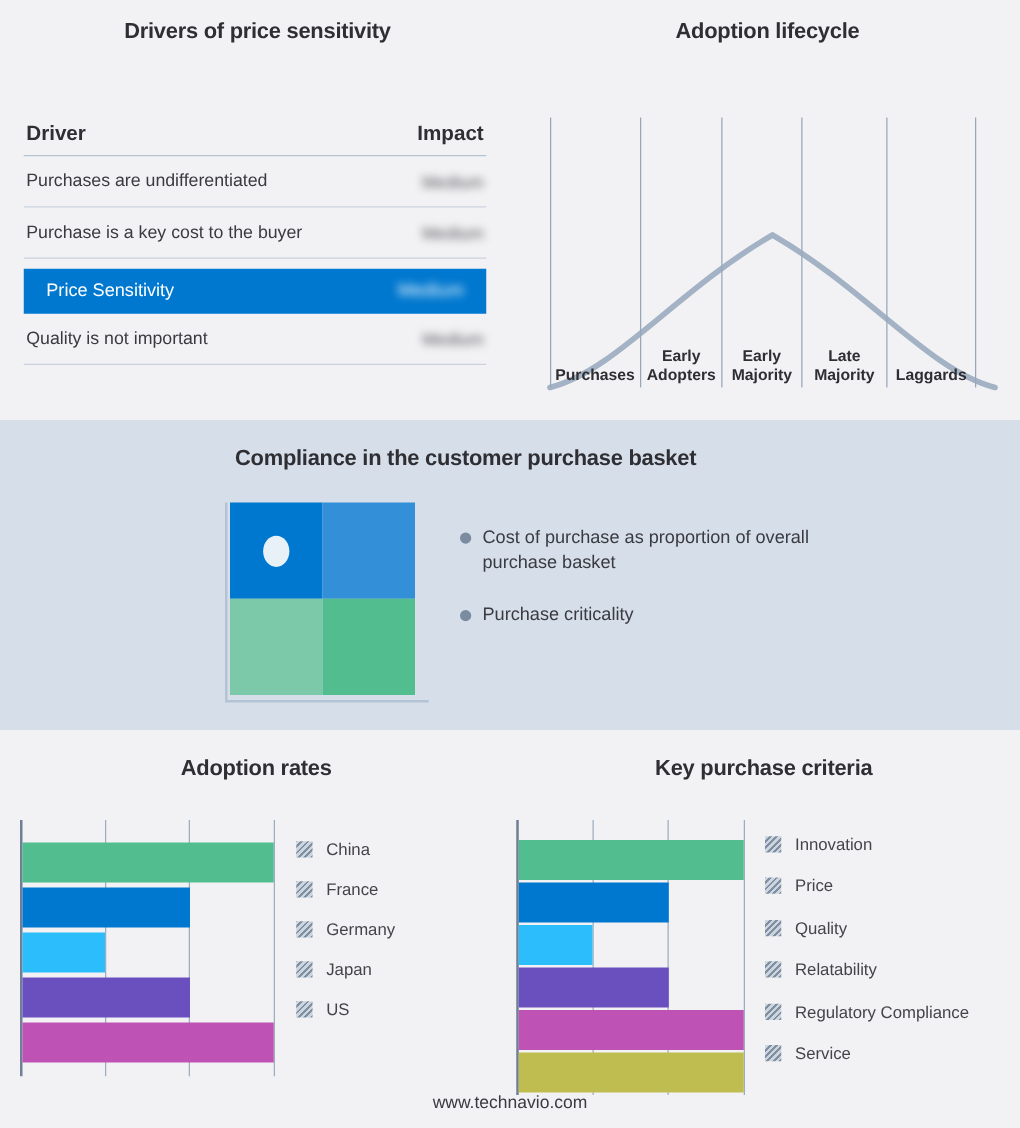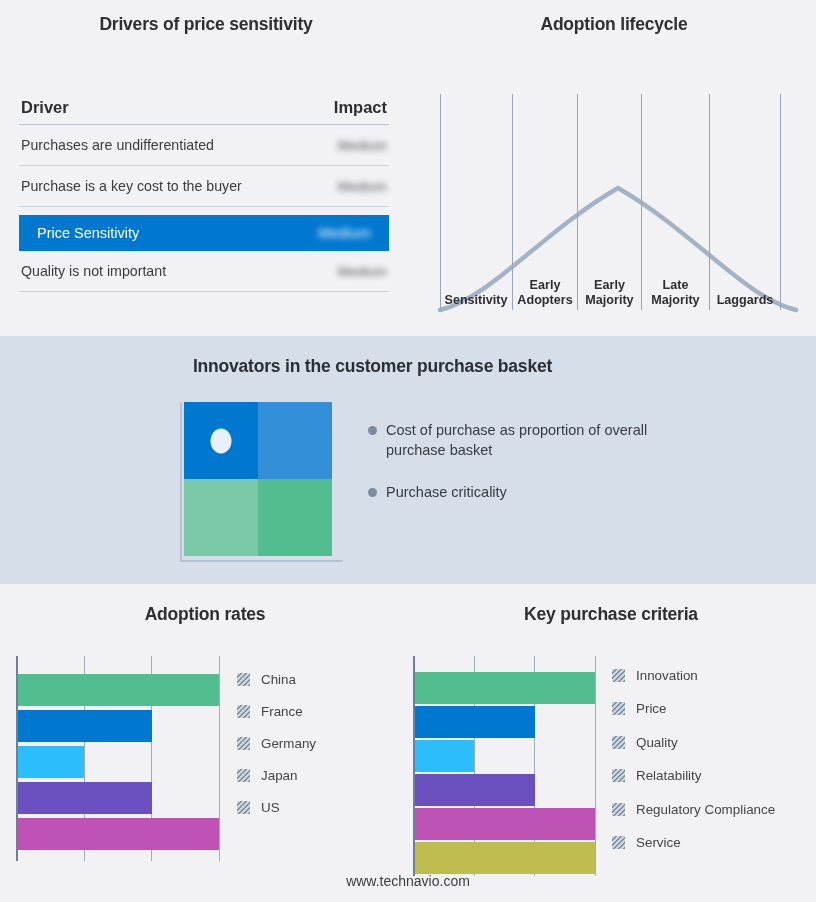--- a/index.html
+++ b/index.html
@@ -309,21 +309,21 @@
       <div class="lc-seg-line" style="left:8px;"></div>
       <div class="lc-seg-line" style="left:80px;"></div>
       <div class="lc-seg-line" style="left:145px;"></div>
       <div class="lc-seg-line" style="left:209px;"></div>
       <div class="lc-seg-line" style="left:277px;"></div>
       <div class="lc-seg-line" style="left:348px;"></div>
 
       <div class="lc-labels">
         <div class="lc-label" style="left:8px;  width:72px;">
           <div></div>
-          <div>Sensitivity</div>
+          <div>Purchases</div>
         </div>
         <div class="lc-label" style="left:81px; width:64px;">
           <div>Early</div>
           <div>Adopters</div>
         </div>
         <div class="lc-label" style="left:146px;width:63px;">
           <div>Early</div>
           <div>Majority</div>
         </div>
         <div class="lc-label" style="left:210px;width:67px;">
@@ -333,21 +333,21 @@
         <div class="lc-label" style="left:278px;width:70px;">
           <div></div>
           <div>Laggards</div>
         </div>
       </div>
     </div>
   </div>
 </div>
 
 <div class="band-mid">
-  <div class="mid-title panel-title">Innovators in the customer purchase basket</div>
+  <div class="mid-title panel-title">Compliance in the customer purchase basket</div>
 
   <div class="matrix-axis-y"></div>
   <div class="matrix-axis-x"></div>
 
   <div class="matrix">
     <div class="mx-q" style="background:#0178cf;">
       <div class="mx-marker"></div>
     </div>
     <div class="mx-q" style="background:#3390d8;"></div>
     <div class="mx-q" style="background:#7bc9a8;"></div>

